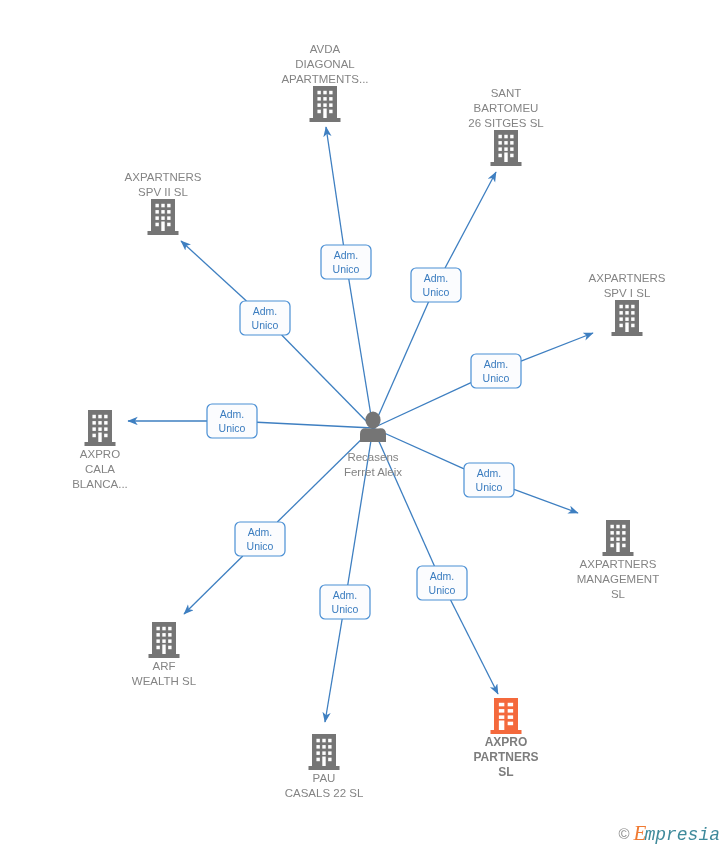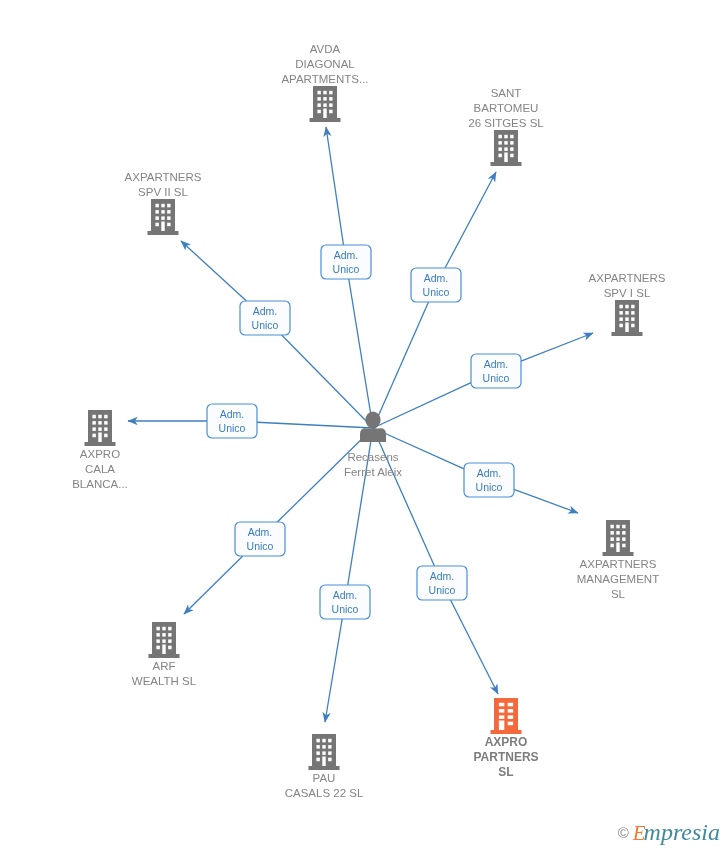--- a/index.html
+++ b/index.html
@@ -76,23 +76,23 @@
   .wm-e {
     color: #f07a32;
     font-family: "Liberation Serif", serif;
     font-style: italic;
     font-size: 21px;
     line-height: 1;
     margin-right: -2px;
   }
   .wm-rest {
     color: #3f8a9b;
-    font-family: Liberation Serif, serif;
+    font-family: Liberation Mono, monospace;
     font-style: italic;
-    font-size: 24px;
+    font-size: 18px;
     line-height: 1;
   }
 </style>
 </head>
 <body>
 
 <div id="graph-root">
   <svg class="graph-canvas" viewBox="0 0 728 850">
     <defs>
       <marker id="arrowhead" markerWidth="9" markerHeight="9" refX="7.5" refY="3.2" orient="auto" markerUnits="strokeWidth">

